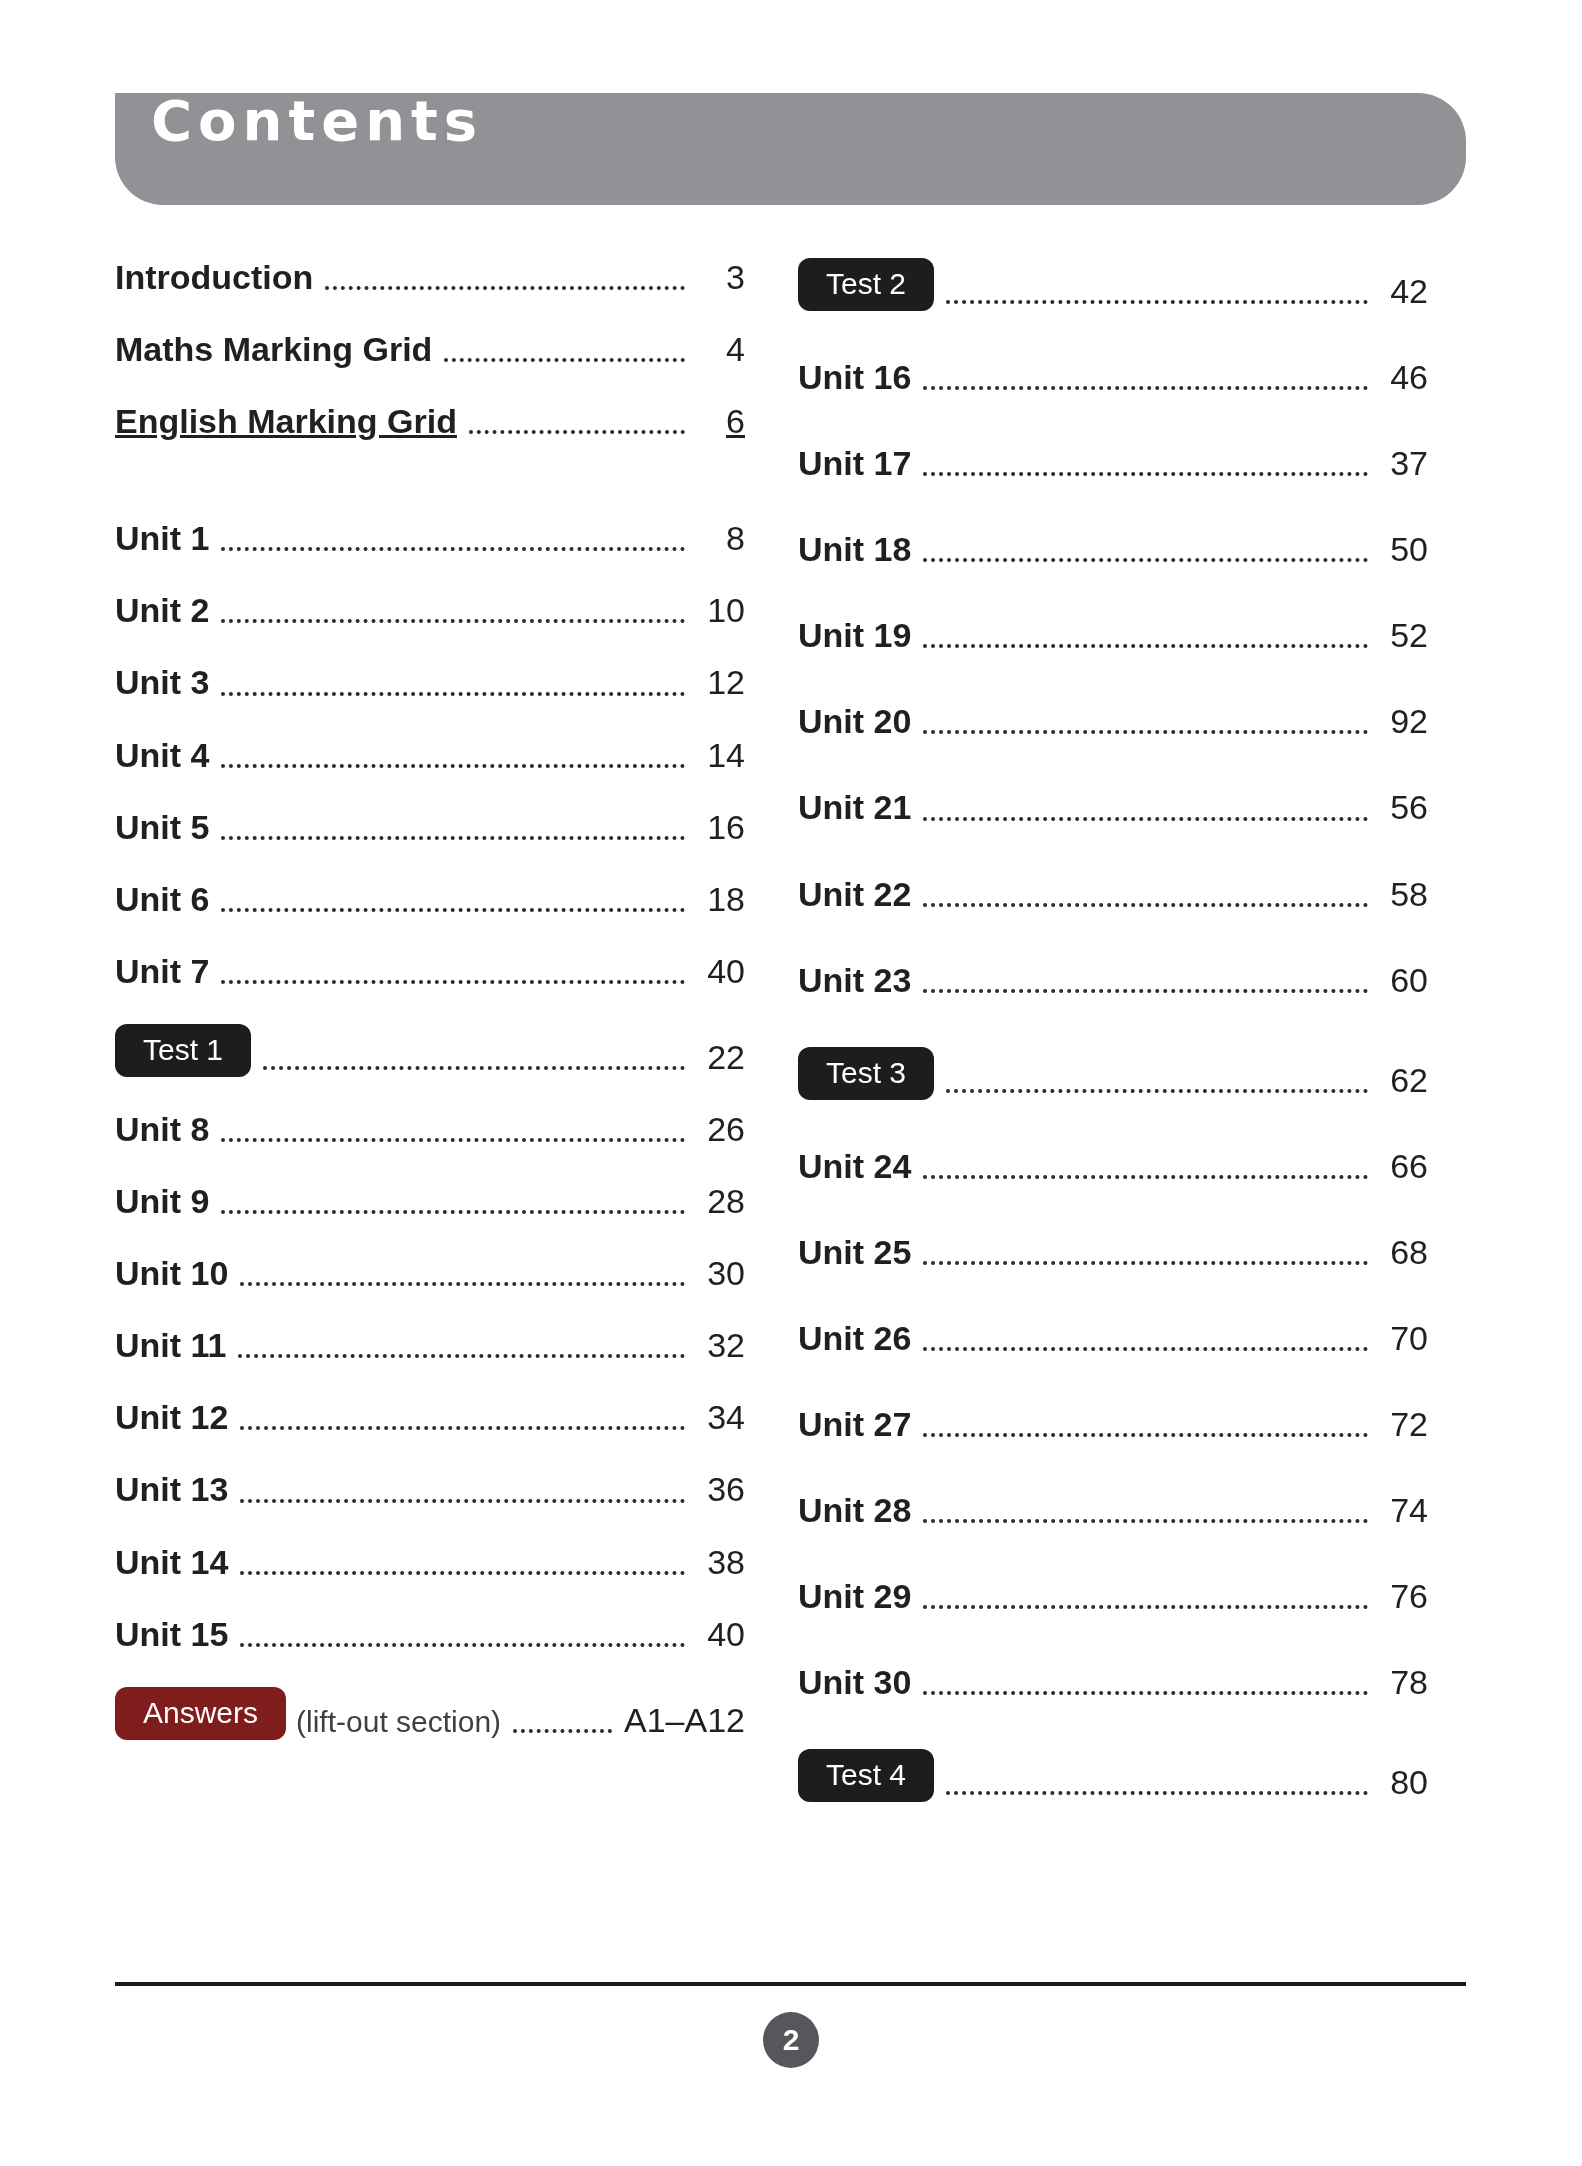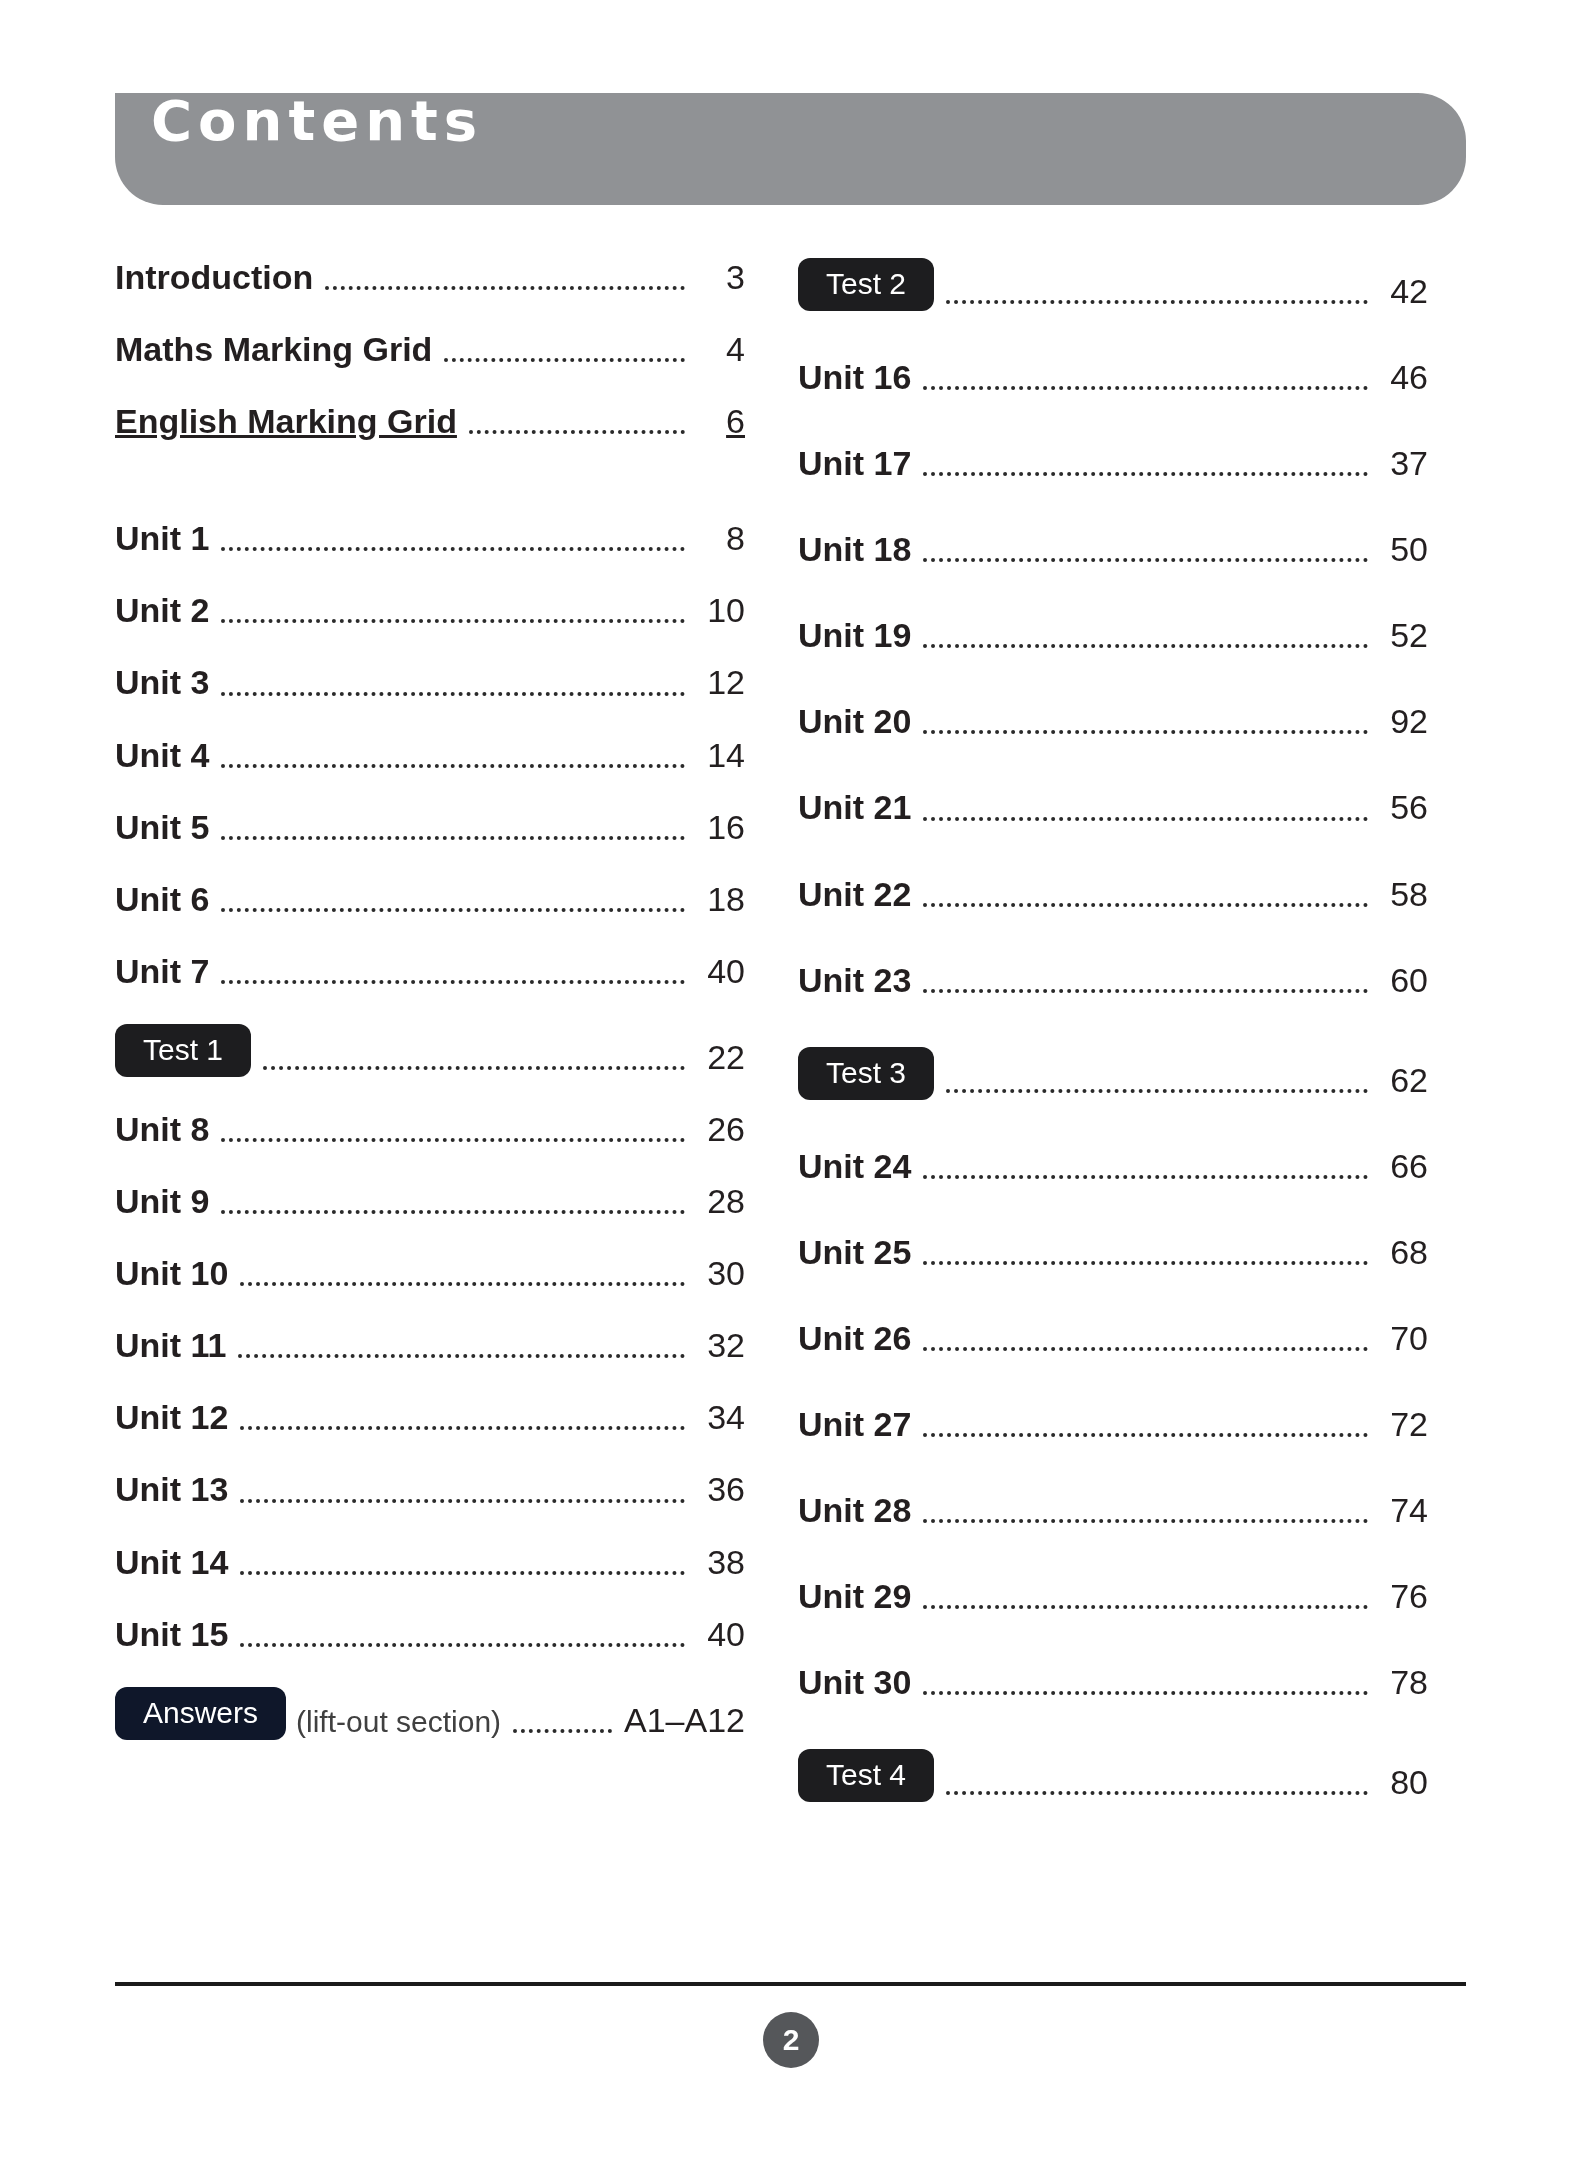--- a/index.html
+++ b/index.html
@@ -91,21 +91,21 @@
     display: inline-block;
     background: #1d1d1f;
     color: #ffffff;
     font-weight: 400;
     font-size: 30px;
     line-height: 1;
     padding: 11px 28px 12px 28px;
     border-radius: 12px;
     white-space: nowrap;
   }
-  .badge.gray { background: #0f172a; text-align: right; }
+  .badge.gray { background: #7f1d1d; text-align: right; }
 
   
   .footer-rule {
     position: absolute;
     left: 115px;
     width: 1351px;
     top: 1982px;
     height: 4px;
     background: #1a1a1a;
   }

